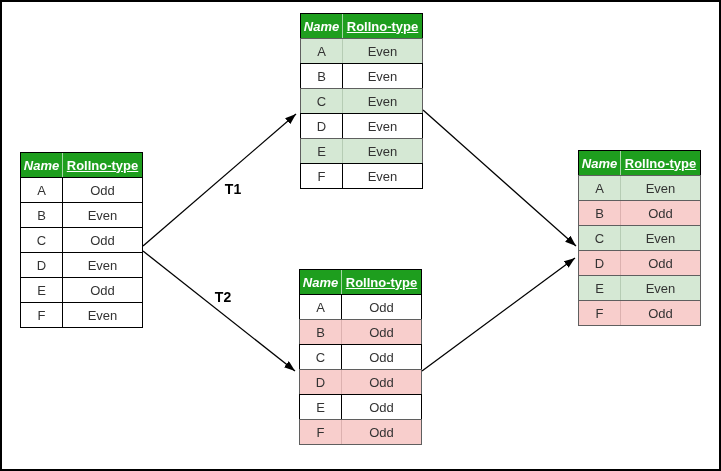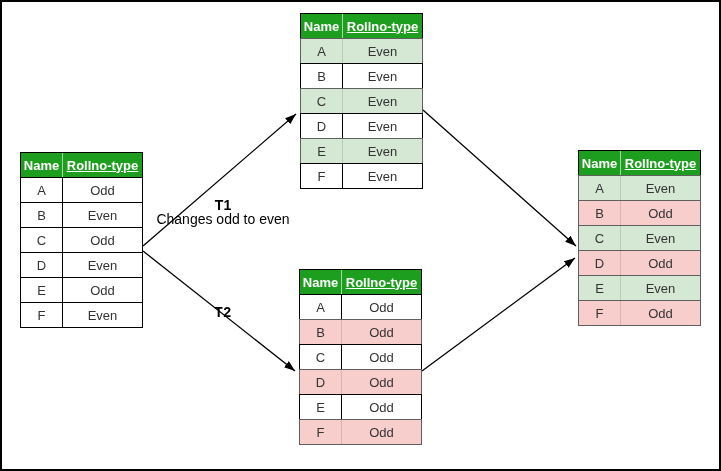--- a/index.html
+++ b/index.html
@@ -13,21 +13,21 @@
     overflow:hidden;
   }
   
   .tbl{position:absolute;width:123px;font-size:13px;color:#333;}
   .thead{
     display:flex;height:26px;box-sizing:border-box;
     background:#1e9e1e;color:#ffffff;font-weight:bold;
     border:1px solid #000;
   }
   .th{display:flex;align-items:center;justify-content:center;}
-  .th.name{width:41px;}
+  .th.name{width:41px;font-style:italic;}
   .th.val{flex:1;border-left:1px solid rgba(255,255,255,0.6);text-decoration:underline;}
   .trow{
     display:flex;height:26px;box-sizing:border-box;
     margin-top:-1px;border:1px solid #000;background:#ffffff;
   }
   .td{display:flex;align-items:center;justify-content:center;box-sizing:border-box;}
   .td.name{width:41px;}
   .td.val{flex:1;border-left:1px solid #000;text-align:center;}
   
   .hl-green{background:#d5e8d4;border-color:#5f5f5f;}
@@ -54,25 +54,24 @@
       <marker id="ah" markerUnits="userSpaceOnUse" markerWidth="13" markerHeight="9" refX="11" refY="4" orient="auto">
         <path d="M0,0 L11,4 L0,8 Z" fill="#000"></path>
       </marker>
     </defs>
     <line x1="141" y1="244" x2="294" y2="112" stroke="#000" stroke-width="1.3" marker-end="url(#ah)"></line>
     <line x1="141" y1="249" x2="293" y2="369" stroke="#000" stroke-width="1.3" marker-end="url(#ah)"></line>
     <line x1="421" y1="108" x2="574" y2="244" stroke="#000" stroke-width="1.3" marker-end="url(#ah)"></line>
     <line x1="420" y1="369" x2="573" y2="256" stroke="#000" stroke-width="1.3" marker-end="url(#ah)"></line>
   </svg>
 
-  <div class="arrow-label" style="left:148px;top:180px;width:146px;margin-top:16px;">
+  <div class="arrow-label" style="left:158px;top:180px;width:146px;">
     <div class="t">T1</div>
-    <div>Changes odd to even</div>
   </div>
-  <div class="arrow-label" style="left:148px;top:304px;width:146px;font-family:Liberation Mono, monospace;">
+  <div class="arrow-label" style="left:148px;top:288px;width:146px;">
     <div class="t">T2</div>
   </div>
 
   <div class="tbl" style="left:18px;top:150px;">
     <div class="thead">
       <div class="th name">Name</div>
       <div class="th val">Rollno-type</div>
     </div>
     <div class="trow hl-white">
       <div class="td name">A</div>

